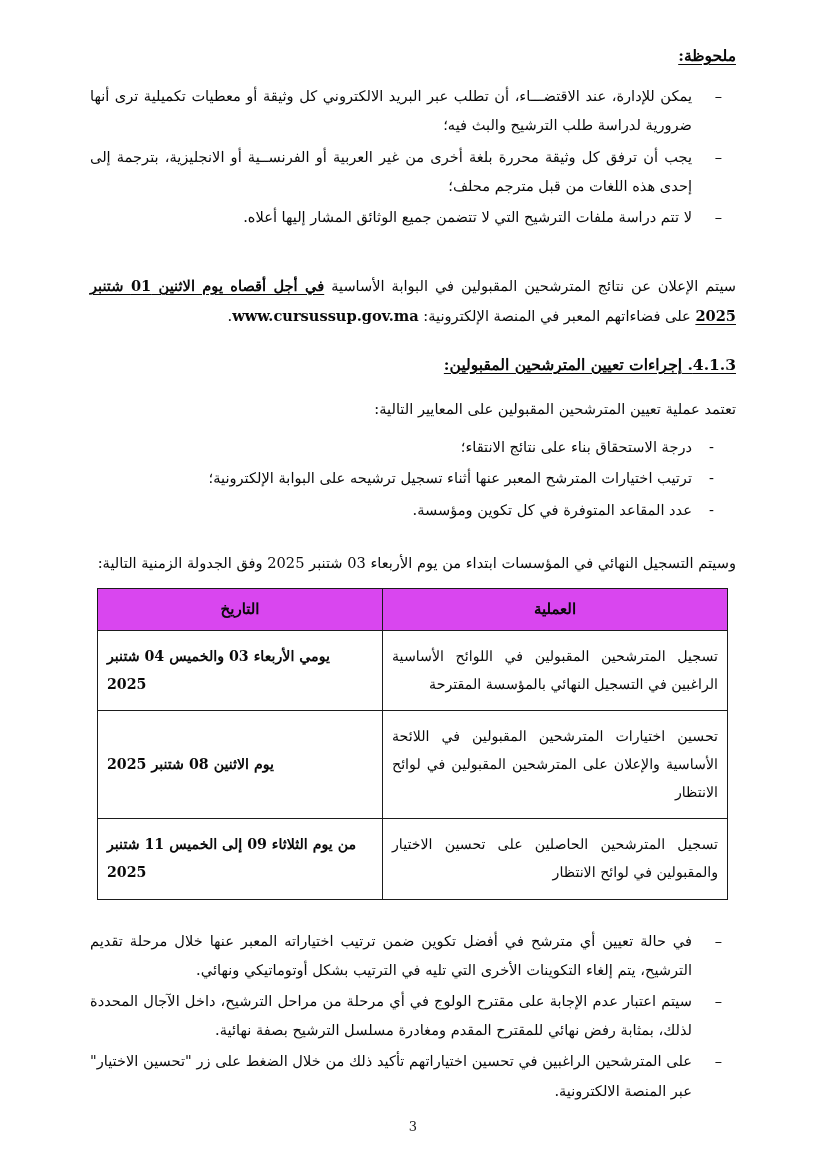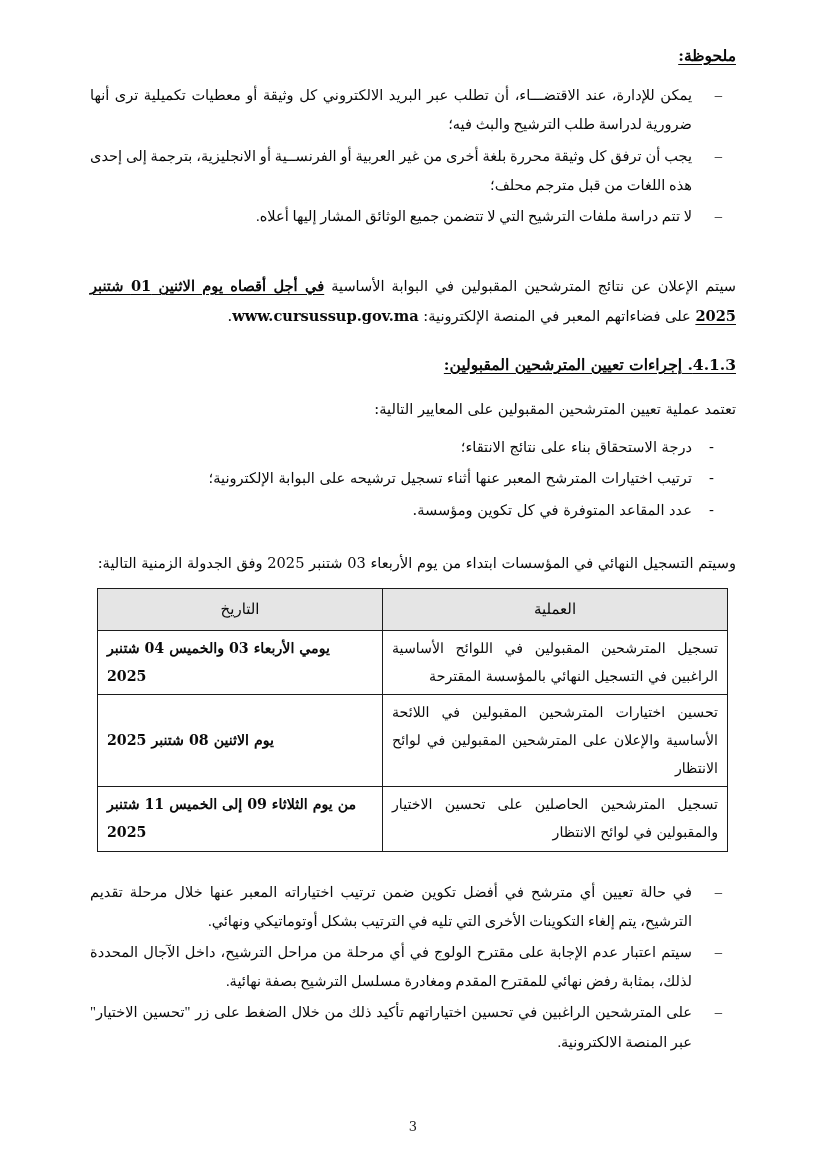--- a/index.html
+++ b/index.html
@@ -62,21 +62,20 @@
     line-height: 2.0;
     text-align: justify;
     text-justify: inter-word;
     direction: rtl;
     margin: 0 0 2px 0;
   }
   
   ul.dashlist.em > li {
     padding-right: 44px;
     padding-left: 0px;
-    font-family: Liberation Serif, serif;
   }
   ul.dashlist.em > li::before {
     content: "\2013";
     position: absolute;
     right: 14px;
     top: 0;
     font-size: 14.6px;
     line-height: 2.0;
   }
   
@@ -99,29 +98,29 @@
   
   table.sched {
     width: 630px;
     margin: 10px 8px 0 8px;
     border-collapse: collapse;
     direction: rtl;
     table-layout: fixed;
   }
   table.sched th, table.sched td {
     border: 1px solid #1b1b1b;
-    padding: 4px 9px;
+    padding: 12px 9px;
     vertical-align: middle;
     font-size: 14.2px;
     line-height: 1.95;
   }
   table.sched thead th {
-    background: #e5e5e5;
+    background: #d946ef;
     text-align: center;
-    font-weight: normal;
+    font-weight: bold;
     font-size: 15px;
     padding: 6px 9px;
   }
   table.sched td.op {
     text-align: justify;
     text-justify: inter-word;
   }
   table.sched td.date {
     text-align: left;
     font-weight: bold;

